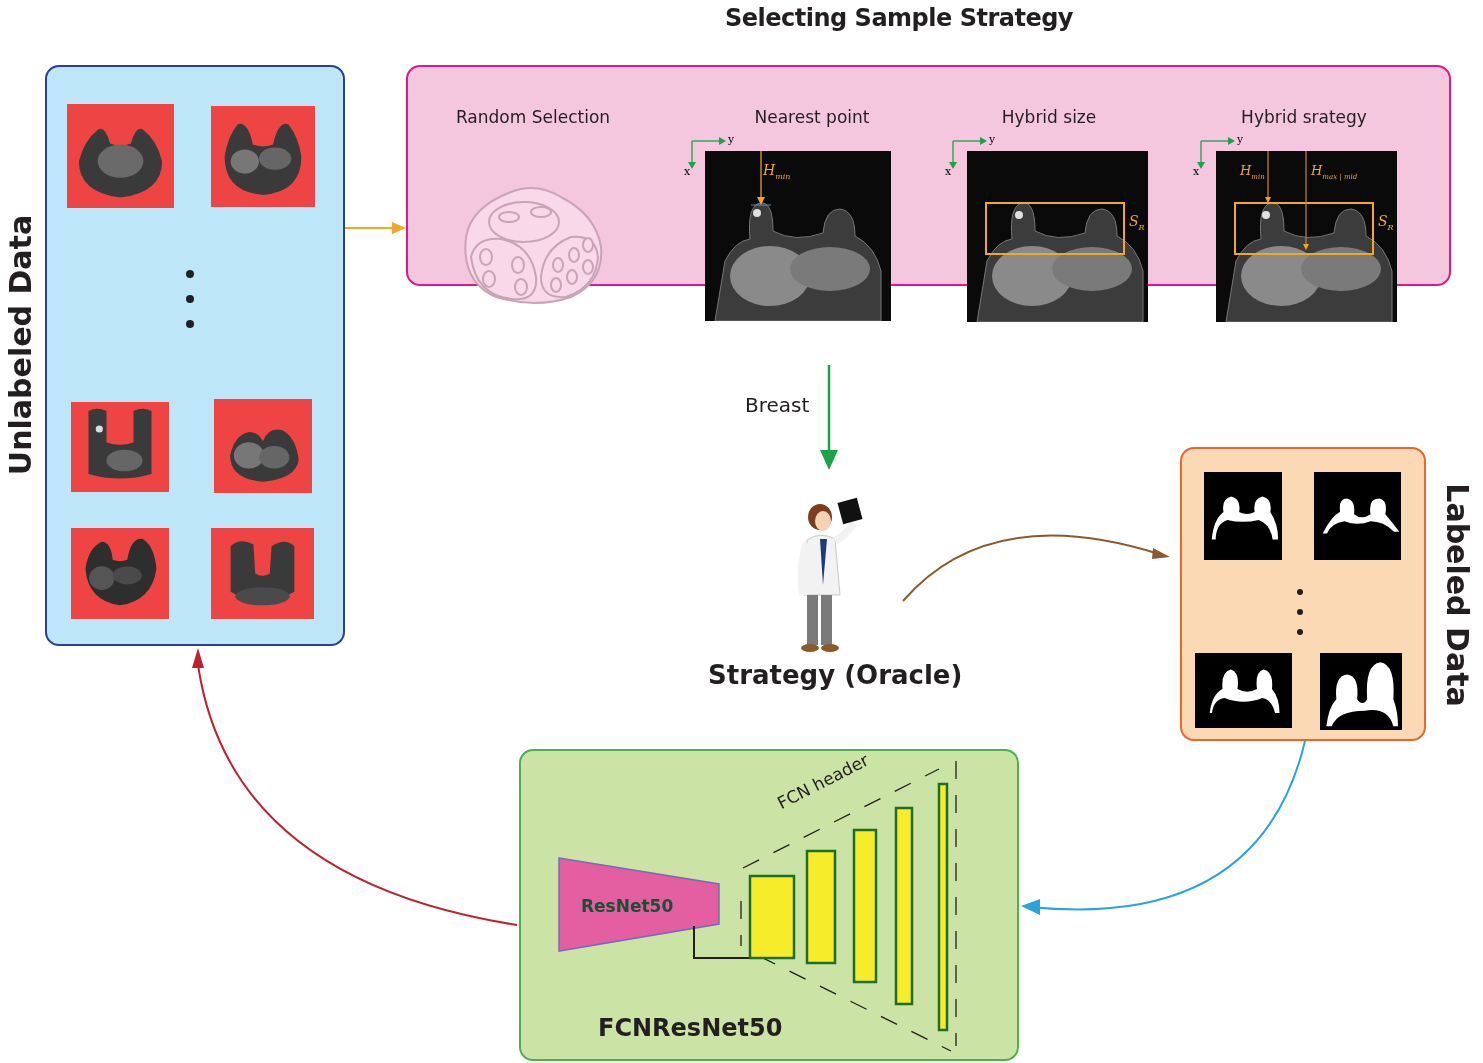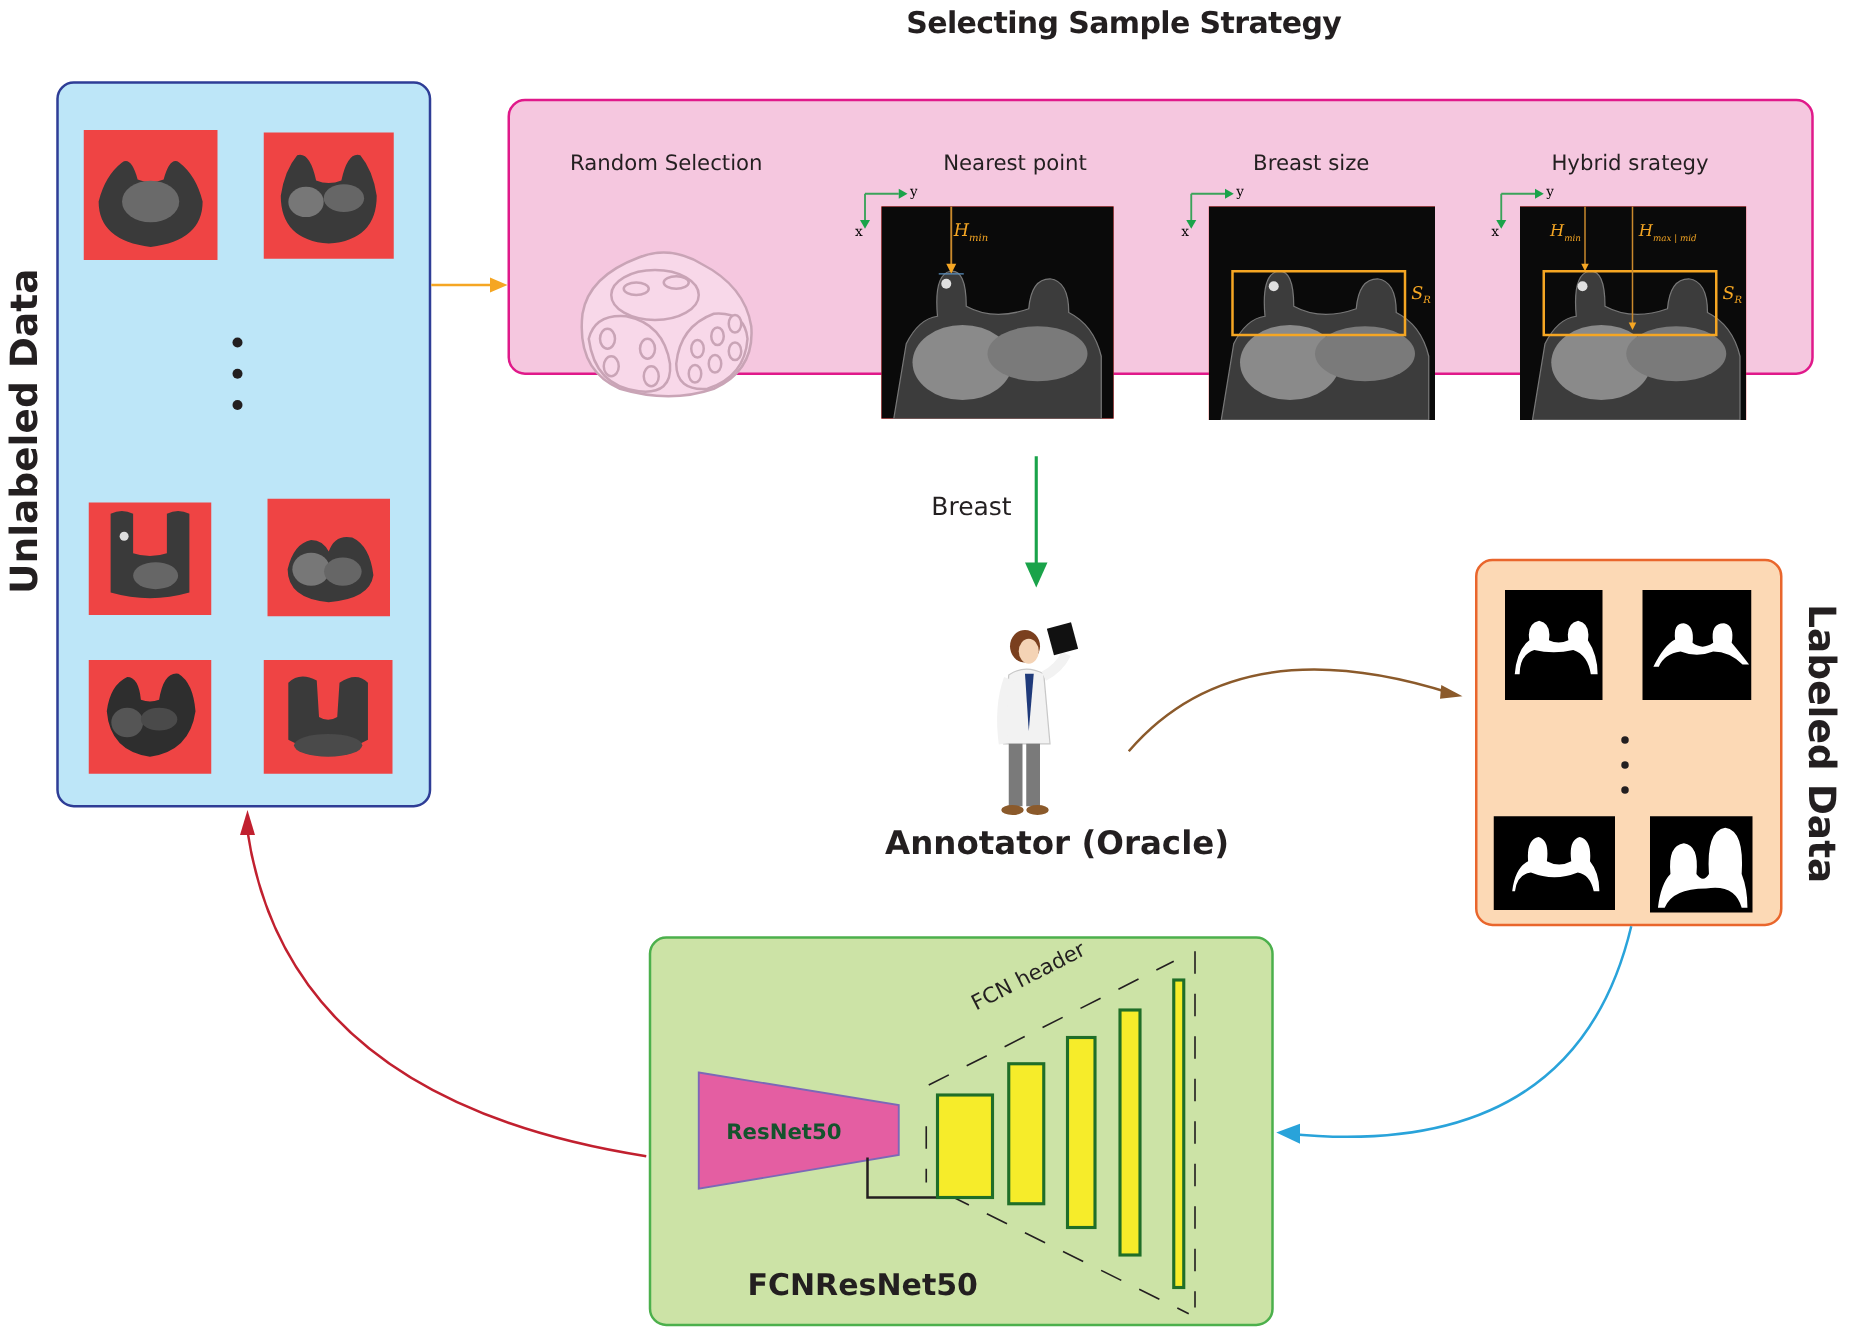--- a/index.html
+++ b/index.html
@@ -1,21 +1,21 @@
 <!DOCTYPE html>
 <html><head>
 <meta charset="utf-8">
 <style>
   html, body { margin:0; padding:0; background:#ffffff; }
   body { width:1483px; height:1063px; position:relative; overflow:hidden;
          font-family:"DejaVu Sans", sans-serif; color:#231f20; }
   .abs { position:absolute; }
   .panel { position:absolute; box-sizing:border-box; border-radius:14px; }
   #unlabeled-panel { left:45px; top:65px; width:300px; height:581px; background:#bde6f8; border:2px solid #2e3d96; }
-  #strategy-panel { left:406px; top:79px; width:1045px; height:221px; background:#f5c7df; border:2px solid #e0198a; }
+  #strategy-panel { left:406px; top:65px; width:1045px; height:221px; background:#f5c7df; border:2px solid #e0198a; }
   #labeled-panel { left:1180px; top:447px; width:246px; height:294px; background:#fcd9b5; border:2px solid #e9662c; }
   #model-panel { left:519px; top:749px; width:500px; height:312px; background:#cce3a6; border:2px solid #4cb04c; }
   .mri { position:absolute; background:#ef4444; overflow:hidden; }
   .mri svg, .mask svg { width:100%; height:100%; display:block; }
   .mask { position:absolute; background:#000; overflow:hidden; }
   .dot { position:absolute; width:8px; height:8px; border-radius:50%; background:#231f20; }
   .dot.sm { width:6px; height:6px; }
   .title { font-weight:bold; white-space:nowrap; }
   .strategy-label { position:absolute; font-size:17px; white-space:nowrap; transform:translateX(-50%); }
   .vlabel { position:absolute; font-size:30px; font-weight:bold; white-space:nowrap; }
@@ -68,21 +68,21 @@
         <path d="M15 60 L15 20 Q25 10 40 18 L42 50 Q50 55 58 50 L60 20 Q75 10 85 20 L85 70 Q50 90 15 70Z" fill="#3a3a3a"></path>
         <ellipse cx="50" cy="75" rx="30" ry="10" fill="#4a4a4a"></ellipse>
       </svg>
     </div>
 </div>
 <div class="vlabel" style="left:20px; top:345px; transform:translate(-50%,-50%) rotate(-90deg);">Unlabeled Data</div>
 
 <div id="strategy-panel" class="panel">
   <div class="strategy-label" style="left:125px; top:40px;">Random Selection</div>
   <div class="strategy-label" style="left:380px; top:40px;margin-left:24px;">Nearest point</div>
-  <div class="strategy-label" style="left:641px; top:40px;">Breast size</div>
+  <div class="strategy-label" style="left:641px; top:40px;">Hybrid size</div>
   <div class="strategy-label" style="left:896px; top:40px;">Hybrid srategy</div>
 
   <svg class="abs" style="left:48px; top:110px;" width="155" height="130" viewBox="0 0 155 130">
     <g fill="#f8d8e9" stroke="#c9a4b6" stroke-width="2">
       <path d="M10 60 Q15 30 55 15 Q80 5 105 20 Q140 38 145 70 Q148 105 115 120 Q80 132 40 120 Q5 105 10 60Z"></path>
       <ellipse cx="68" cy="45" rx="35" ry="20" fill="none"></ellipse>
       <path d="M15 80 Q20 60 45 62 Q75 68 80 100 Q82 125 55 122 Q20 118 15 80Z" fill="none"></path>
       <path d="M85 100 Q88 70 115 60 Q140 58 142 80 Q140 110 110 120 Q85 122 85 100Z" fill="none"></path>
       <ellipse cx="53" cy="40" rx="10" ry="5"></ellipse>
         <ellipse cx="85" cy="35" rx="10" ry="5"></ellipse>
@@ -177,21 +177,21 @@
   <path d="M22 45 Q35 36 50 44 L55 100 L18 100 Z" fill="#f2f2f2" stroke="#c8c8c8"></path>
   <path d="M35 44 L38 90 L42 44Z" fill="#1f3a7a"></path>
   <path d="M50 46 Q62 40 68 28" stroke="#f2f2f2" stroke-width="8" fill="none"></path>
   <rect x="55" y="5" width="20" height="22" fill="#111" transform="rotate(-15 65 16)"></rect>
   <path d="M22 48 Q14 70 18 100" stroke="#f2f2f2" stroke-width="8" fill="none"></path>
   <rect x="22" y="100" width="11" height="50" fill="#7a7a7a"></rect>
   <rect x="36" y="100" width="11" height="50" fill="#7a7a7a"></rect>
   <ellipse cx="25" cy="153" rx="9" ry="4" fill="#8b5a2b"></ellipse>
   <ellipse cx="45" cy="153" rx="9" ry="4" fill="#8b5a2b"></ellipse>
 </svg>
-<div class="abs title" style="left:708px; top:660px; font-size:26px;">Annotator (Oracle)</div>
+<div class="abs title" style="left:708px; top:660px; font-size:26px;">Strategy (Oracle)</div>
 
 <div id="labeled-panel" class="panel">
   <div class="mask" style="left:22px; top:23px; width:78px; height:88px;">
       <svg viewBox="0 0 100 100">
         <path d="M10 80 Q12 55 25 45 Q22 28 35 25 Q48 28 45 45 Q55 50 65 45 Q62 28 75 25 Q88 28 85 45 Q95 60 95 80 L88 80 Q85 60 70 55 Q50 60 30 55 Q15 60 15 80Z" fill="#fff"></path>
       </svg>
     </div>
   <div class="mask" style="left:132px; top:23px; width:87px; height:88px;">
       <svg viewBox="0 0 100 100">
         <path d="M10 70 Q20 50 30 45 Q28 30 38 30 Q48 32 46 48 Q55 55 65 48 Q62 30 75 30 Q85 32 82 48 Q92 60 98 68 L92 68 Q80 56 65 56 Q50 62 35 56 Q20 58 15 70Z" fill="#fff"></path>

